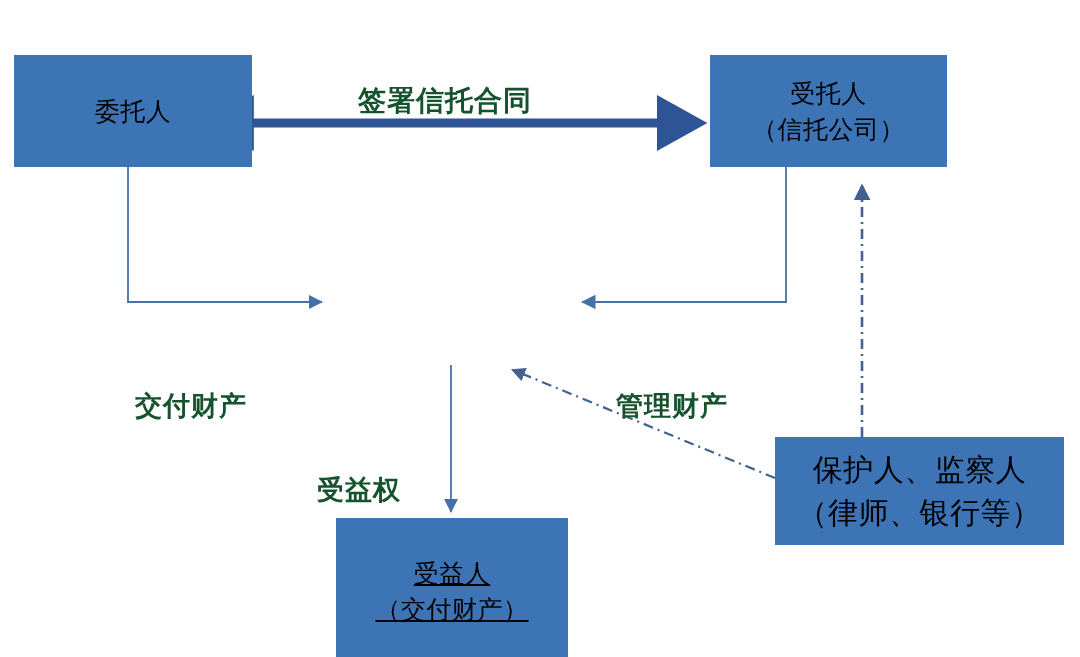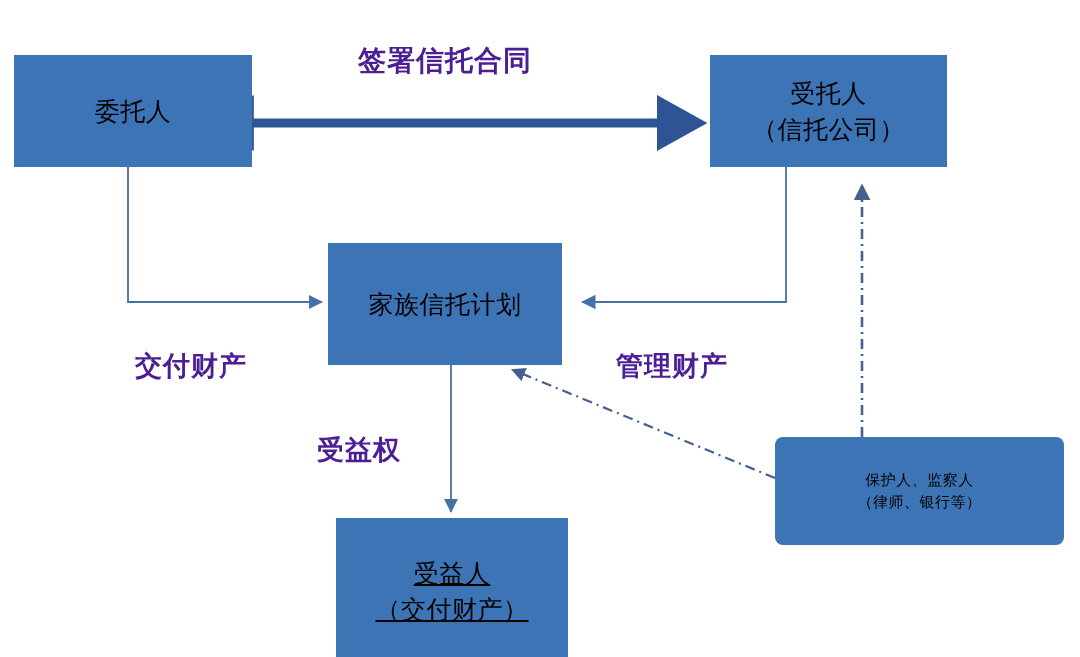--- a/index.html
+++ b/index.html
@@ -41,31 +41,31 @@
     display: block;
     white-space: nowrap;
   }
   .node.two-line {
     font-size: 25px;
   }
   .node.one-line {
     font-size: 25px;
   }
   .node.protector {
-    font-size: 15px;
-    border-radius: 8px;
+    font-size: 30px;
   }
   .edge-label {
     position: absolute;
-    color: #4c1d95;
+    color: #14532d;
     font-size: 27px;
     font-weight: bold;
     letter-spacing: 1px;
     white-space: nowrap;
     z-index: 4;
+    margin-top: 40px;
   }
   .edge-label.top-contract {
     font-size: 28px;
   }
 </style>
 </head>
 <body>
 
 <div id="canvas">
 
@@ -121,23 +121,20 @@
 
   <div class="node two-line" style="left:14px; top:55px; width:238px; height:112px;">
     <span class="line">委托人</span>
   </div>
 
   <div class="node two-line" style="left:666px; top:55px; width:237px; height:112px;margin-left:44px;">
     <span class="line">受托人</span>
     <span class="line">（信托公司）</span>
   </div>
 
-  <div class="node one-line" style="left:328px; top:243px; width:234px; height:122px;">
-    <span class="line">家族信托计划</span>
-  </div>
 
   <div class="node two-line" style="left:336px; top:518px; width:232px; height:146px;text-decoration:underline;">
     <span class="line">受益人</span>
     <span class="line">（交付财产）</span>
   </div>
 
   <div class="node protector" style="left:775px; top:437px; width:289px; height:108px;">
     <span class="line">保护人、监察人</span>
     <span class="line">（律师、银行等）</span>
   </div>

